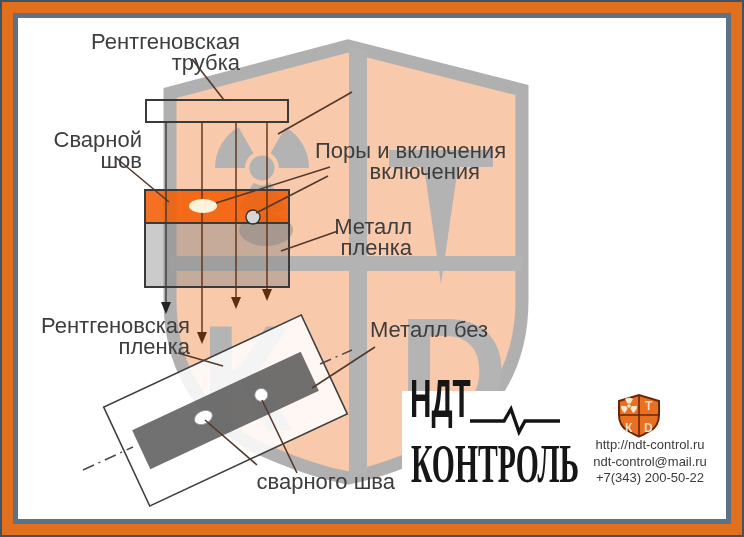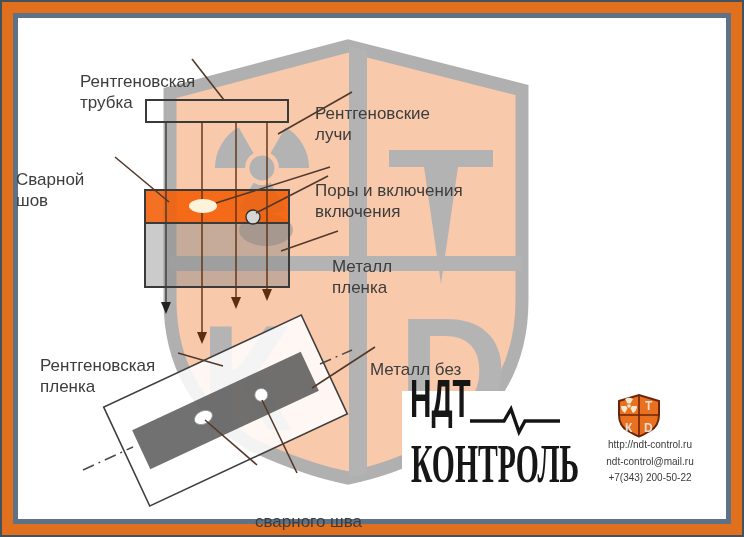--- a/index.html
+++ b/index.html
@@ -5,29 +5,29 @@
   html,body{margin:0;padding:0;background:#888;}
   #stage{position:relative;width:744px;height:537px;font-family:"Liberation Sans",sans-serif;overflow:hidden;}
   
   .frame-outer{position:absolute;inset:0;background:#43525f;}
   .frame-orange{position:absolute;inset:2px;background:#e0701d;}
   .frame-slate{position:absolute;inset:13px;background:#5d7286;}
   .frame-white{position:absolute;inset:18px;background:#ffffff;}
   
   #art{position:absolute;left:0;top:0;width:744px;height:537px;}
   
-  .lbl{position:absolute;color:#3d3d3d;font-size:17px;line-height:21px;text-align:left;white-space:nowrap;margin-top:40px;}
+  .lbl{position:absolute;color:#3d3d3d;font-size:22px;line-height:21px;text-align:right;white-space:nowrap;}
   .lbl div{white-space:nowrap;}
   
   .logo-box{position:absolute;left:402px;top:391px;width:184px;height:108px;background:#ffffff;}
   .logo-line{position:absolute;color:#161616;font-weight:bold;font-size:54px;line-height:44px;letter-spacing:0px;}
   .logo-line span{display:inline-block;transform:scaleX(0.55);transform-origin:0 50%;}
   .ecg{position:absolute;left:470px;top:404px;}
   
-  .contacts{position:absolute;left:570px;top:437px;width:160px;text-align:center;color:#3b3b3b;font-size:10px;line-height:16.5px;}
+  .contacts{position:absolute;left:570px;top:437px;width:160px;text-align:center;color:#3b3b3b;font-size:13px;line-height:16.5px;}
   .mini-shield{position:absolute;left:616px;top:392px;}
 </style>
 </head>
 <body>
 
 <div id="stage">
   <div class="frame-outer"></div>
   <div class="frame-orange"></div>
   <div class="frame-slate"></div>
   <div class="frame-white"></div>
@@ -107,27 +107,23 @@
       <line x1="375" y1="347" x2="312" y2="388"></line>
       <line x1="205" y1="420" x2="257" y2="465"></line>
       <line x1="262" y1="400" x2="297" y2="473"></line>
     </g>
   </svg>
 
   <div class="lbl" style="left:80px;top:31px;width:160px;">
     <div>Рентгеновская</div>
     <div>трубка</div>
   </div>
-  <div class="lbl" style="left:16px;top:129px;width:110px;">
+  <div class="lbl" style="left:32px;top:129px;width:110px;">
     <div>Сварной</div>
     <div>шов</div>
-  </div>
-  <div class="lbl" style="left:315px;top:63px;width:150px;">
-    <div>Рентгеновские</div>
-    <div>лучи</div>
   </div>
   <div class="lbl" style="left:315px;top:140px;width:165px;">
     <div>Поры и включения</div>
     <div>включения</div>
   </div>
   <div class="lbl" style="left:332px;top:216px;width:80px;">
     <div>Металл</div>
     <div>пленка</div>
   </div>
   <div class="lbl" style="left:40px;top:315px;width:150px;">

